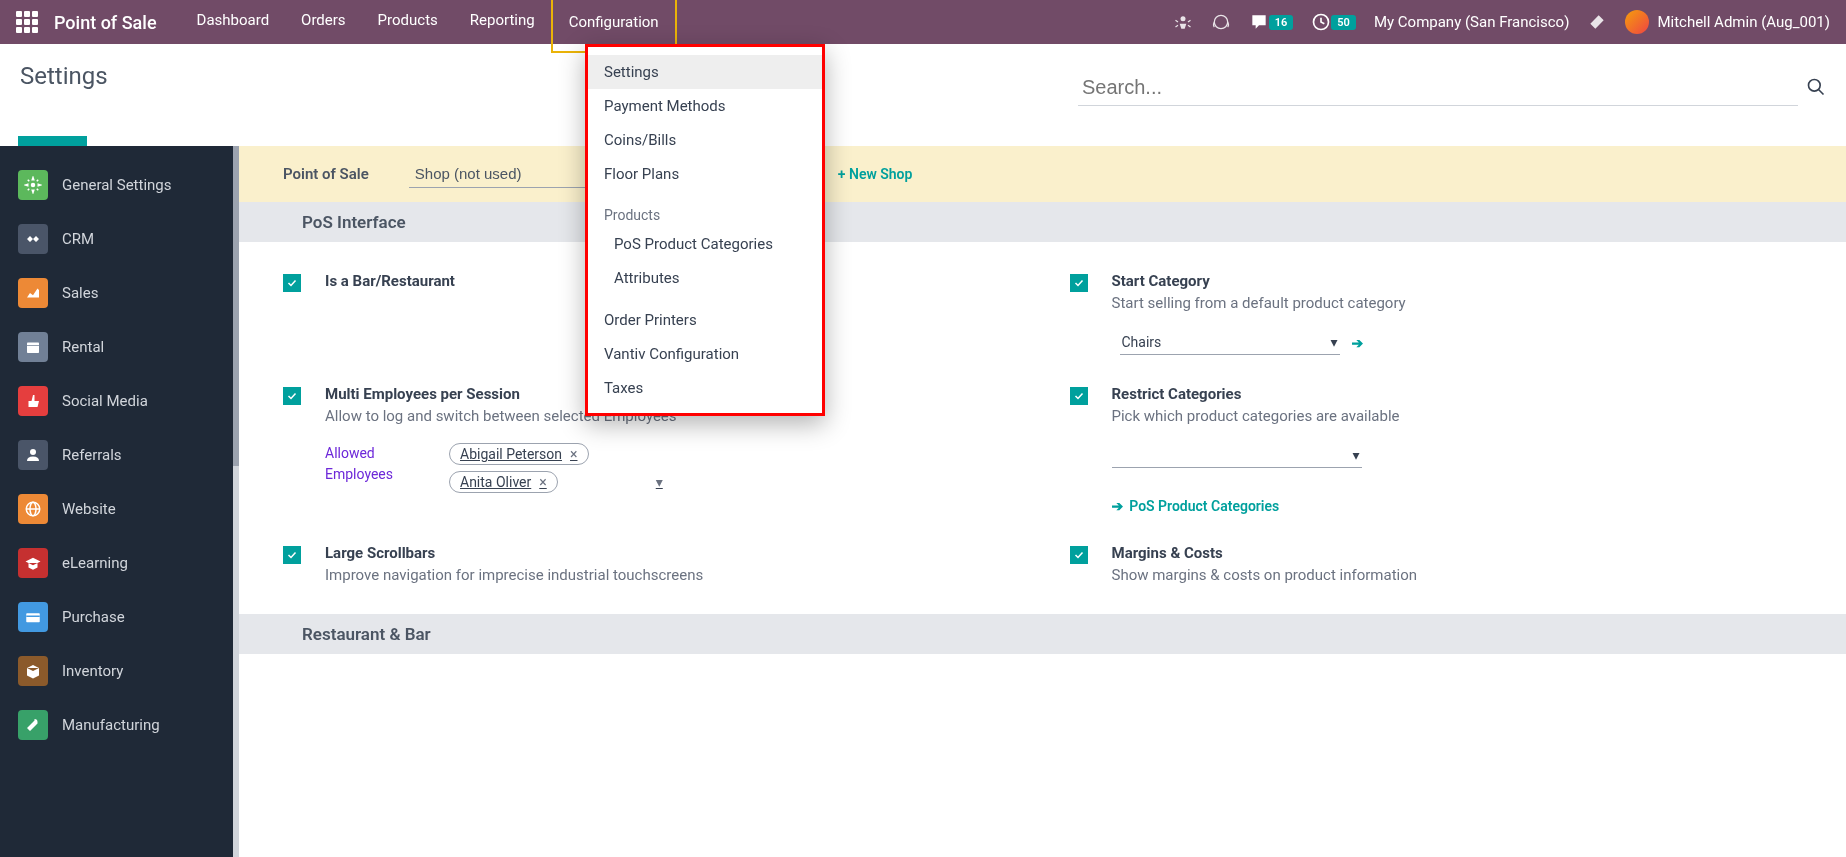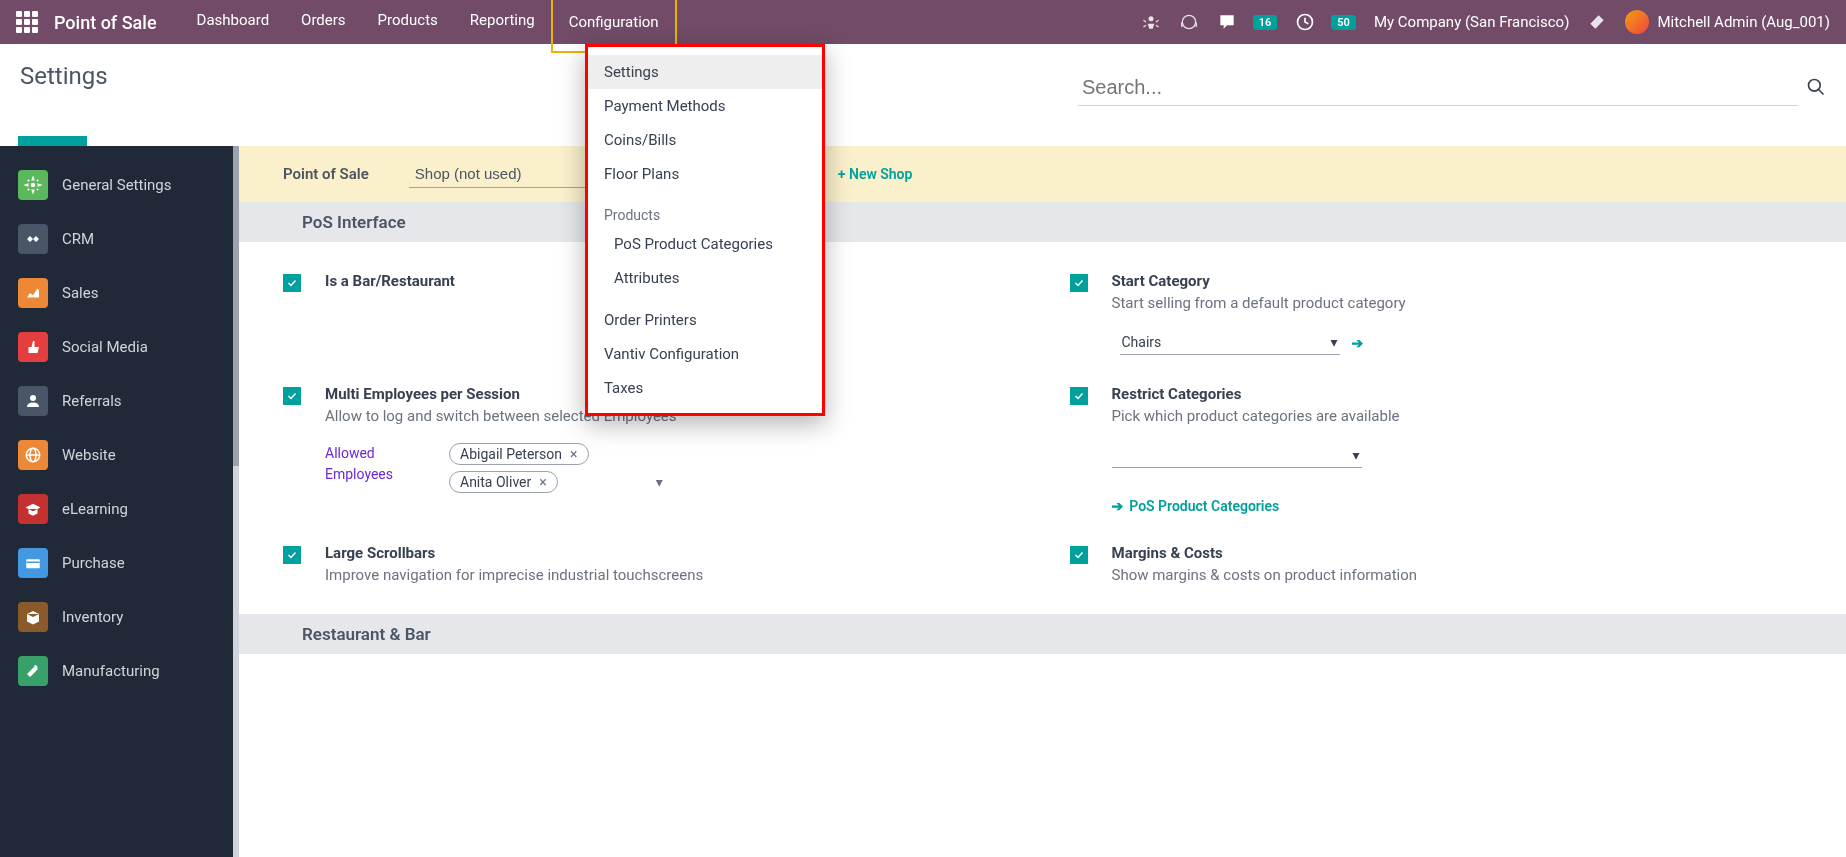--- a/index.html
+++ b/index.html
@@ -9,21 +9,21 @@
     .topnav { background: #714B67; height: 44px; display: flex; align-items: center; color: white; padding: 0 16px; }
     .topnav .apps-grid { display: grid; grid-template-columns: repeat(3, 6px); grid-template-rows: repeat(3, 6px); gap: 2px; margin-right: 16px; cursor: pointer; }
     .topnav .apps-grid span { background: white; border-radius: 1px; }
     .topnav .brand { font-size: 18px; font-weight: 500; margin-right: 24px; }
     .topnav .nav-items { display: flex; gap: 0; }
     .topnav .nav-item { padding: 20px 16px; cursor: pointer; font-size: 15px; position: relative; }
     .topnav .nav-item.highlighted { border: 2px solid #eab308; }
     .topnav .right { margin-left: auto; display: flex; align-items: center; gap: 18px; }
     .topnav .icon { width: 20px; height: 20px; display: flex; align-items: center; justify-content: center; cursor: pointer; opacity: 0.85; }
     .badge { background: #00A09D; color: white; font-size: 11px; padding: 1px 6px; border-radius: 3px; font-weight: 600; }
-    .badge-wrap { display: flex; align-items: center; gap: 16px; cursor: pointer; }
+    .badge-wrap { display: flex; align-items: center; gap: 0; cursor: pointer; }
     .company { cursor: pointer; font-size: 15px; }
     .user { display: flex; align-items: center; gap: 8px; cursor: pointer; font-size: 15px; }
     .avatar { width: 24px; height: 24px; border-radius: 50%; background: linear-gradient(135deg, #f59e0b, #ef4444); }
     
     
     .dropdown { position: absolute; top: 44px; left: 585px; width: 240px; background: white; box-shadow: 0 8px 24px rgba(0,0,0,0.3); border: 3px solid red; z-index: 1000; padding: 8px 0; }
     .dropdown .item { padding: 8px 16px; font-size: 15px; color: #374151; cursor: pointer; }
     .dropdown .item.active { background: #eee; }
     .dropdown .item.sub { padding-left: 26px; }
     .dropdown .group-label { padding: 8px 16px 4px; font-size: 14px; color: #6b7280; cursor: default; }
@@ -65,21 +65,21 @@
     .setting .checkcol { padding-top: 2px; }
     .setting .checkbox { width: 18px; height: 18px; background: #00A09D; display: flex; align-items: center; justify-content: center; cursor: pointer; }
     .setting .checkbox svg { width: 12px; height: 12px; }
     .setting .body { flex: 1; }
     .setting .stitle { font-weight: 700; font-size: 15px; color: #374151; margin-bottom: 4px; }
     .setting .sdesc { color: #6b7280; font-size: 15px; }
     .setting .scontrol { margin-top: 18px; }
     
     .tagfield { display: flex; gap: 14px; align-items: flex-start; }
     .tagfield .tlabel { color: #6d28d9; width: 110px; line-height: 1.5; }
-    .tagfield .tags { display: flex; flex-direction: column; gap: 6px; }
+    .tagfield .tags { display: flex; flex-direction: column; gap: 6px; text-decoration: underline; }
     .tag { border: 1px solid #9ca3af; border-radius: 14px; padding: 2px 10px; font-size: 14px; display: inline-flex; align-items: center; gap: 8px; width: fit-content; }
     .tag .x { cursor: pointer; color: #6b7280; }
     .tagrow { display: flex; align-items: center; gap: 8px; }
     .dropdown-caret { cursor: pointer; color: #6b7280; }
     
     .selectfield { display: flex; align-items: center; gap: 12px; border-bottom: 1px solid #9ca3af; padding: 4px 2px; width: 220px; margin-left: 8px; }
     .selectfield .val { flex: 1; }
     .external-link { color: #00A09D; cursor: pointer; }
     .arrow-icon { font-weight: 700; }
     
@@ -208,20 +208,29 @@
         </div>
       <span>CRM</span>
     </div>
     <div class="sitem">
       <div class="sicon" style="background:#ed8936">
           <svg viewBox="0 0 24 24" fill="white">
             <path d="M4 18 L8 12 L12 15 L18 6 L20 8 L20 18 Z"></path>
           </svg>
         </div>
       <span>Sales</span>
+    </div>
+    <div class="sitem">
+      <div class="sicon" style="background:#718096">
+          <svg viewBox="0 0 24 24" fill="white">
+            <rect x="4" y="6" width="16" height="14" rx="1"></rect>
+            <line x1="4" y1="10" x2="20" y2="10" stroke="#718096" stroke-width="1"></line>
+          </svg>
+        </div>
+      <span>Rental</span>
     </div>
     <div class="sitem">
       <div class="sicon" style="background:#e53e3e">
           <svg viewBox="0 0 24 24" fill="white">
             <path d="M6 20 L6 12 L10 12 L12 4 L14 4 L14 12 L20 12 L18 20 Z"></path>
           </svg>
         </div>
       <span>Social Media</span>
     </div>
     <div class="sitem">

